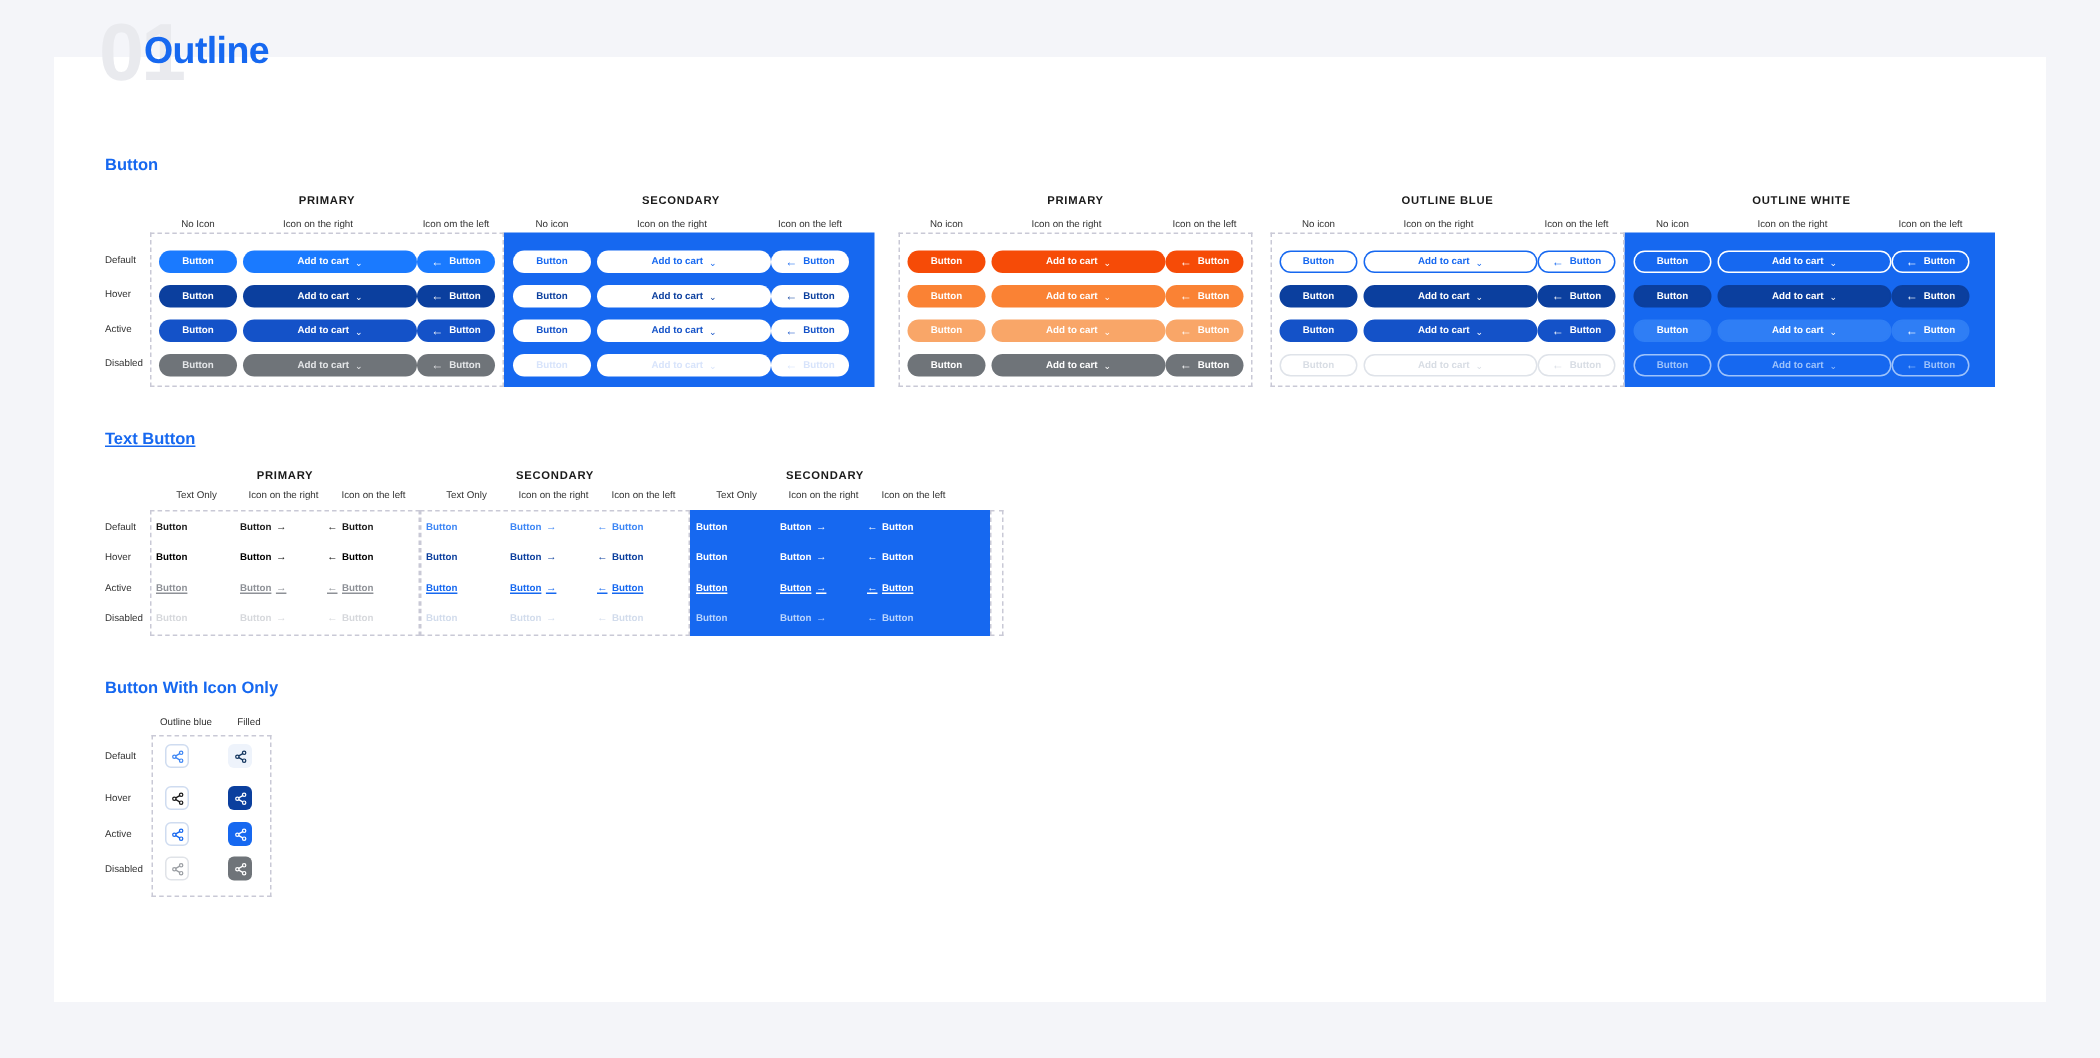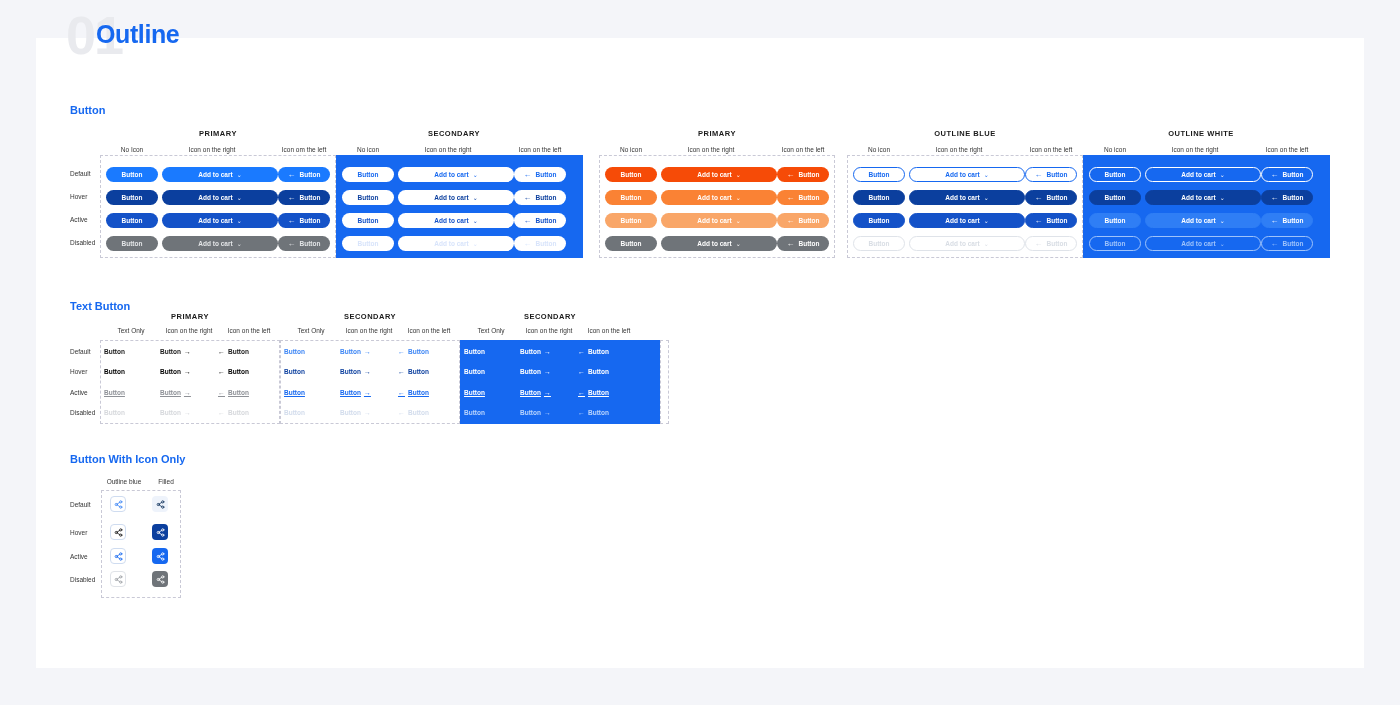--- a/index.html
+++ b/index.html
@@ -327,21 +327,21 @@
     <button class="btn outline" style="left:1145px; top:236px; width:116px; height:15px;background:transparent; color:#9ec3fb;border:1px solid #9ec3fb;">
       <span>Add to cart</span>
       <span class="chev">⌄</span>
     </button>
     <button class="btn outline" style="left:1261px; top:236px; width:52px; height:15px;background:transparent; color:#9ec3fb;border:1px solid #9ec3fb;">
       <span class="arrowL">←</span>
       <span>Button</span>
     </button>
   </div>
 
-<div class="section-label" style="left:70px; top:300px;">Text Button</div>
+<div class="section-label" style="left:70px; top:287px;text-decoration:underline;">Text Button</div>
 
 <div class="bluebg" style="left:460px; top:340px; width:200px; height:84px;"></div>
 <div class="dash-box" style="left:100px; top:340px; width:180px; height:84px;"></div>
 <div class="dash-box" style="left:280px; top:340px; width:180px; height:84px;"></div>
 <div class="dash-box" style="left:660px; top:340px; width:9px; height:84px;"></div>
 
 <div id="text-section">
     <div class="row-label" style="left:70px; top:348px;">Default</div>
     <div class="row-label" style="left:70px; top:368px;">Hover</div>
     <div class="row-label" style="left:70px; top:389px;">Active</div>

